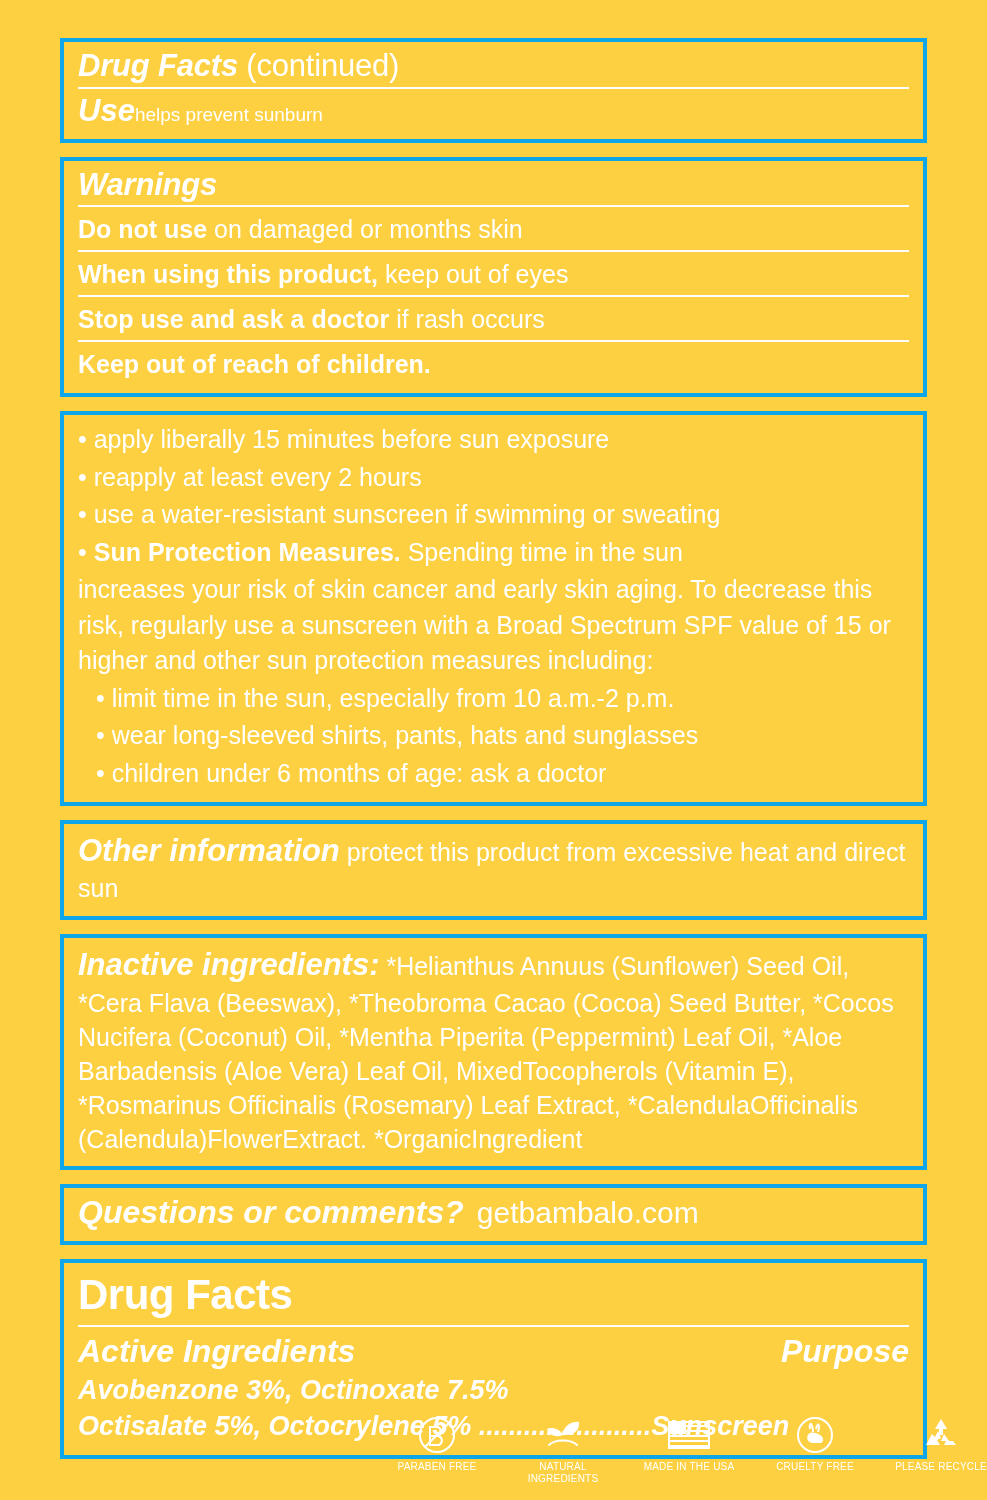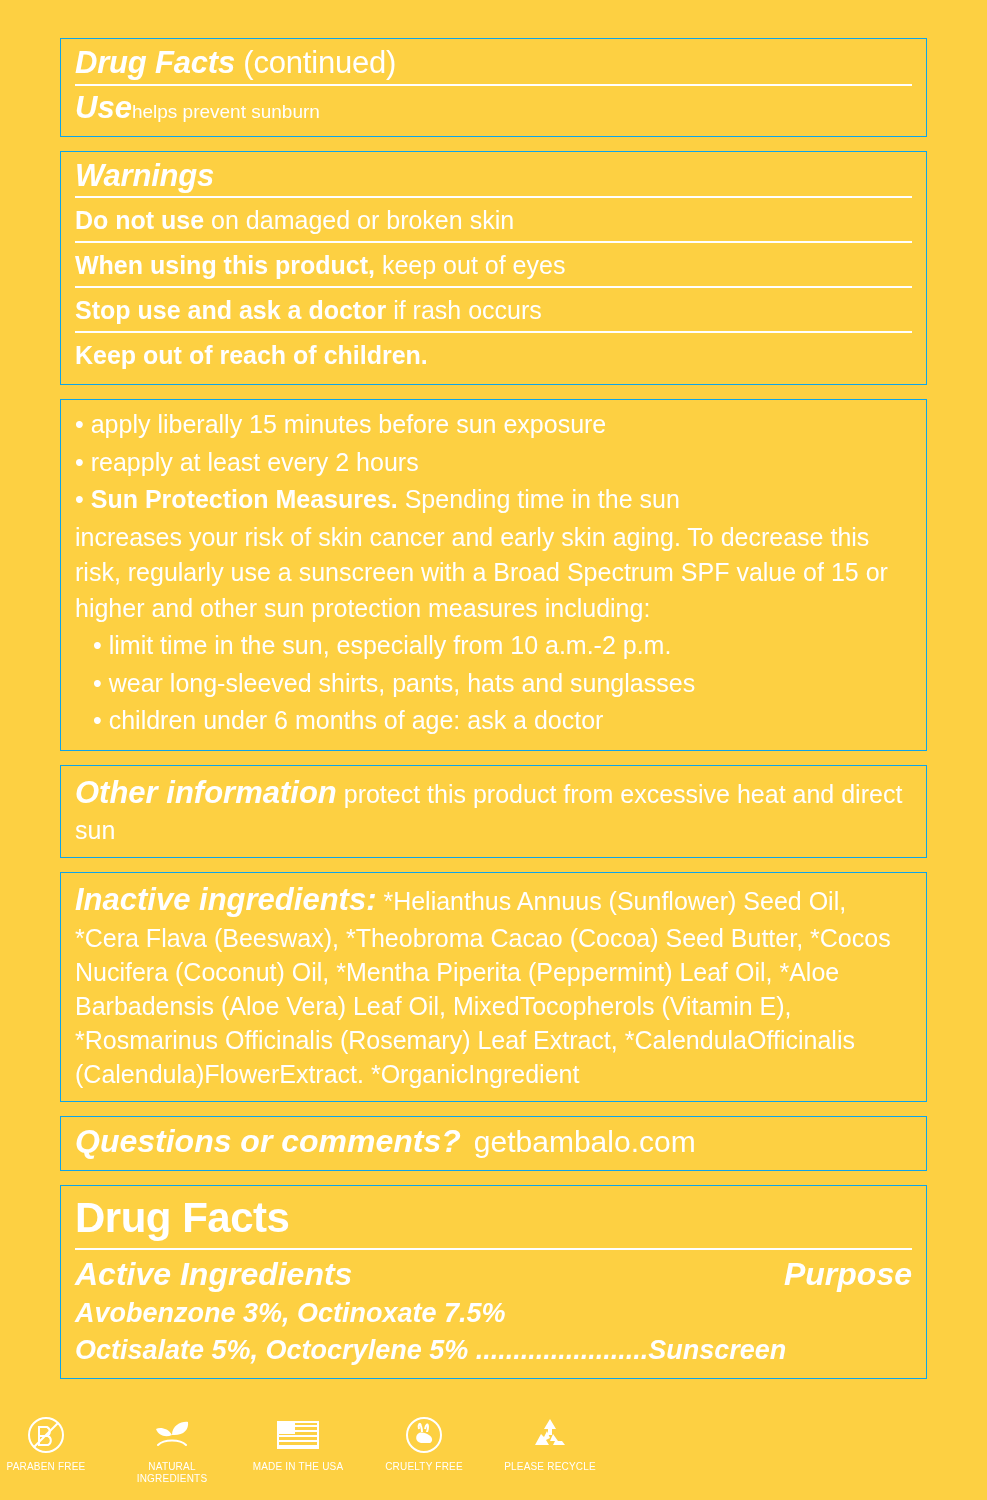--- a/index.html
+++ b/index.html
@@ -15,21 +15,21 @@
     overflow: hidden;
   }
   .page {
     position: relative;
     width: 987px;
     height: 1500px;
     box-sizing: border-box;
     padding: 38px 60px 0 60px;
   }
   .panel {
-    border: 1px solid #0ea5e9;
+    border: 4px solid #0ea5e9;
     box-sizing: border-box;
     margin-bottom: 14px;
     padding: 6px 14px 10px 14px;
   }
   .hdr-italic {
     font-style: italic;
     font-weight: bold;
     font-size: 31px;
     line-height: 1.18;
     letter-spacing: -0.2px;
@@ -137,21 +137,21 @@
     font-weight: bold;
     font-size: 27px;
     line-height: 1.35;
   }
   .icons {
     position: absolute;
     left: 0;
     right: 0;
     bottom: 16px;
     display: flex;
-    justify-content: flex-start;
+    justify-content: flex-end;
     gap: 34px;
   }
   .icon-item {
     width: 92px;
     text-align: center;
   }
   .icon-art {
     height: 46px;
     display: flex;
     align-items: center;
@@ -178,40 +178,41 @@
     <div class="use-row">
       <span class="use-label">Use</span>
       <span class="use-text">helps prevent sunburn</span>
     </div>
   </div>
 
   <div class="panel">
     <div class="hdr-italic">Warnings</div>
     <div class="rule"></div>
     <div class="row-line">
-      <b>Do not use</b><span class="reg"> on damaged or broken skin</span>
+      <b>Do not use</b><span class="reg"> on damaged or months skin</span>
     </div>
     <div class="rule"></div>
     <div class="row-line">
       <b>When using this product,</b><span class="reg"> keep out of eyes</span>
     </div>
     <div class="rule"></div>
     <div class="row-line">
       <b>Stop use and ask a doctor</b><span class="reg"> if rash occurs</span>
     </div>
     <div class="rule"></div>
     <div class="row-line">
       <b>Keep out of reach of children.</b><span class="reg"></span>
     </div>
   </div>
 
   <div class="panel">
     <div class="bullets">
       <div class="li">• apply liberally 15 minutes before sun exposure</div>
       <div class="li">• reapply at least every 2 hours</div>
+      <div class="li">• use a water-resistant sunscreen if swimming or sweating</div>
       <div class="li">
         <span>•</span>
         <b>Sun Protection Measures.</b><span> Spending time in the sun</span>
       </div>
       <div class="li spm-body">increases your risk of skin cancer and early skin aging. To decrease this risk, regularly use a sunscreen with a Broad Spectrum SPF value of 15 or higher and other sun protection measures including:</div>
       <div class="li sub">• limit time in the sun, especially from 10 a.m.-2 p.m.</div>
       <div class="li sub">• wear long-sleeved shirts, pants, hats and sunglasses</div>
       <div class="li sub">• children under 6 months of age: ask a doctor</div>
     </div>
   </div>

